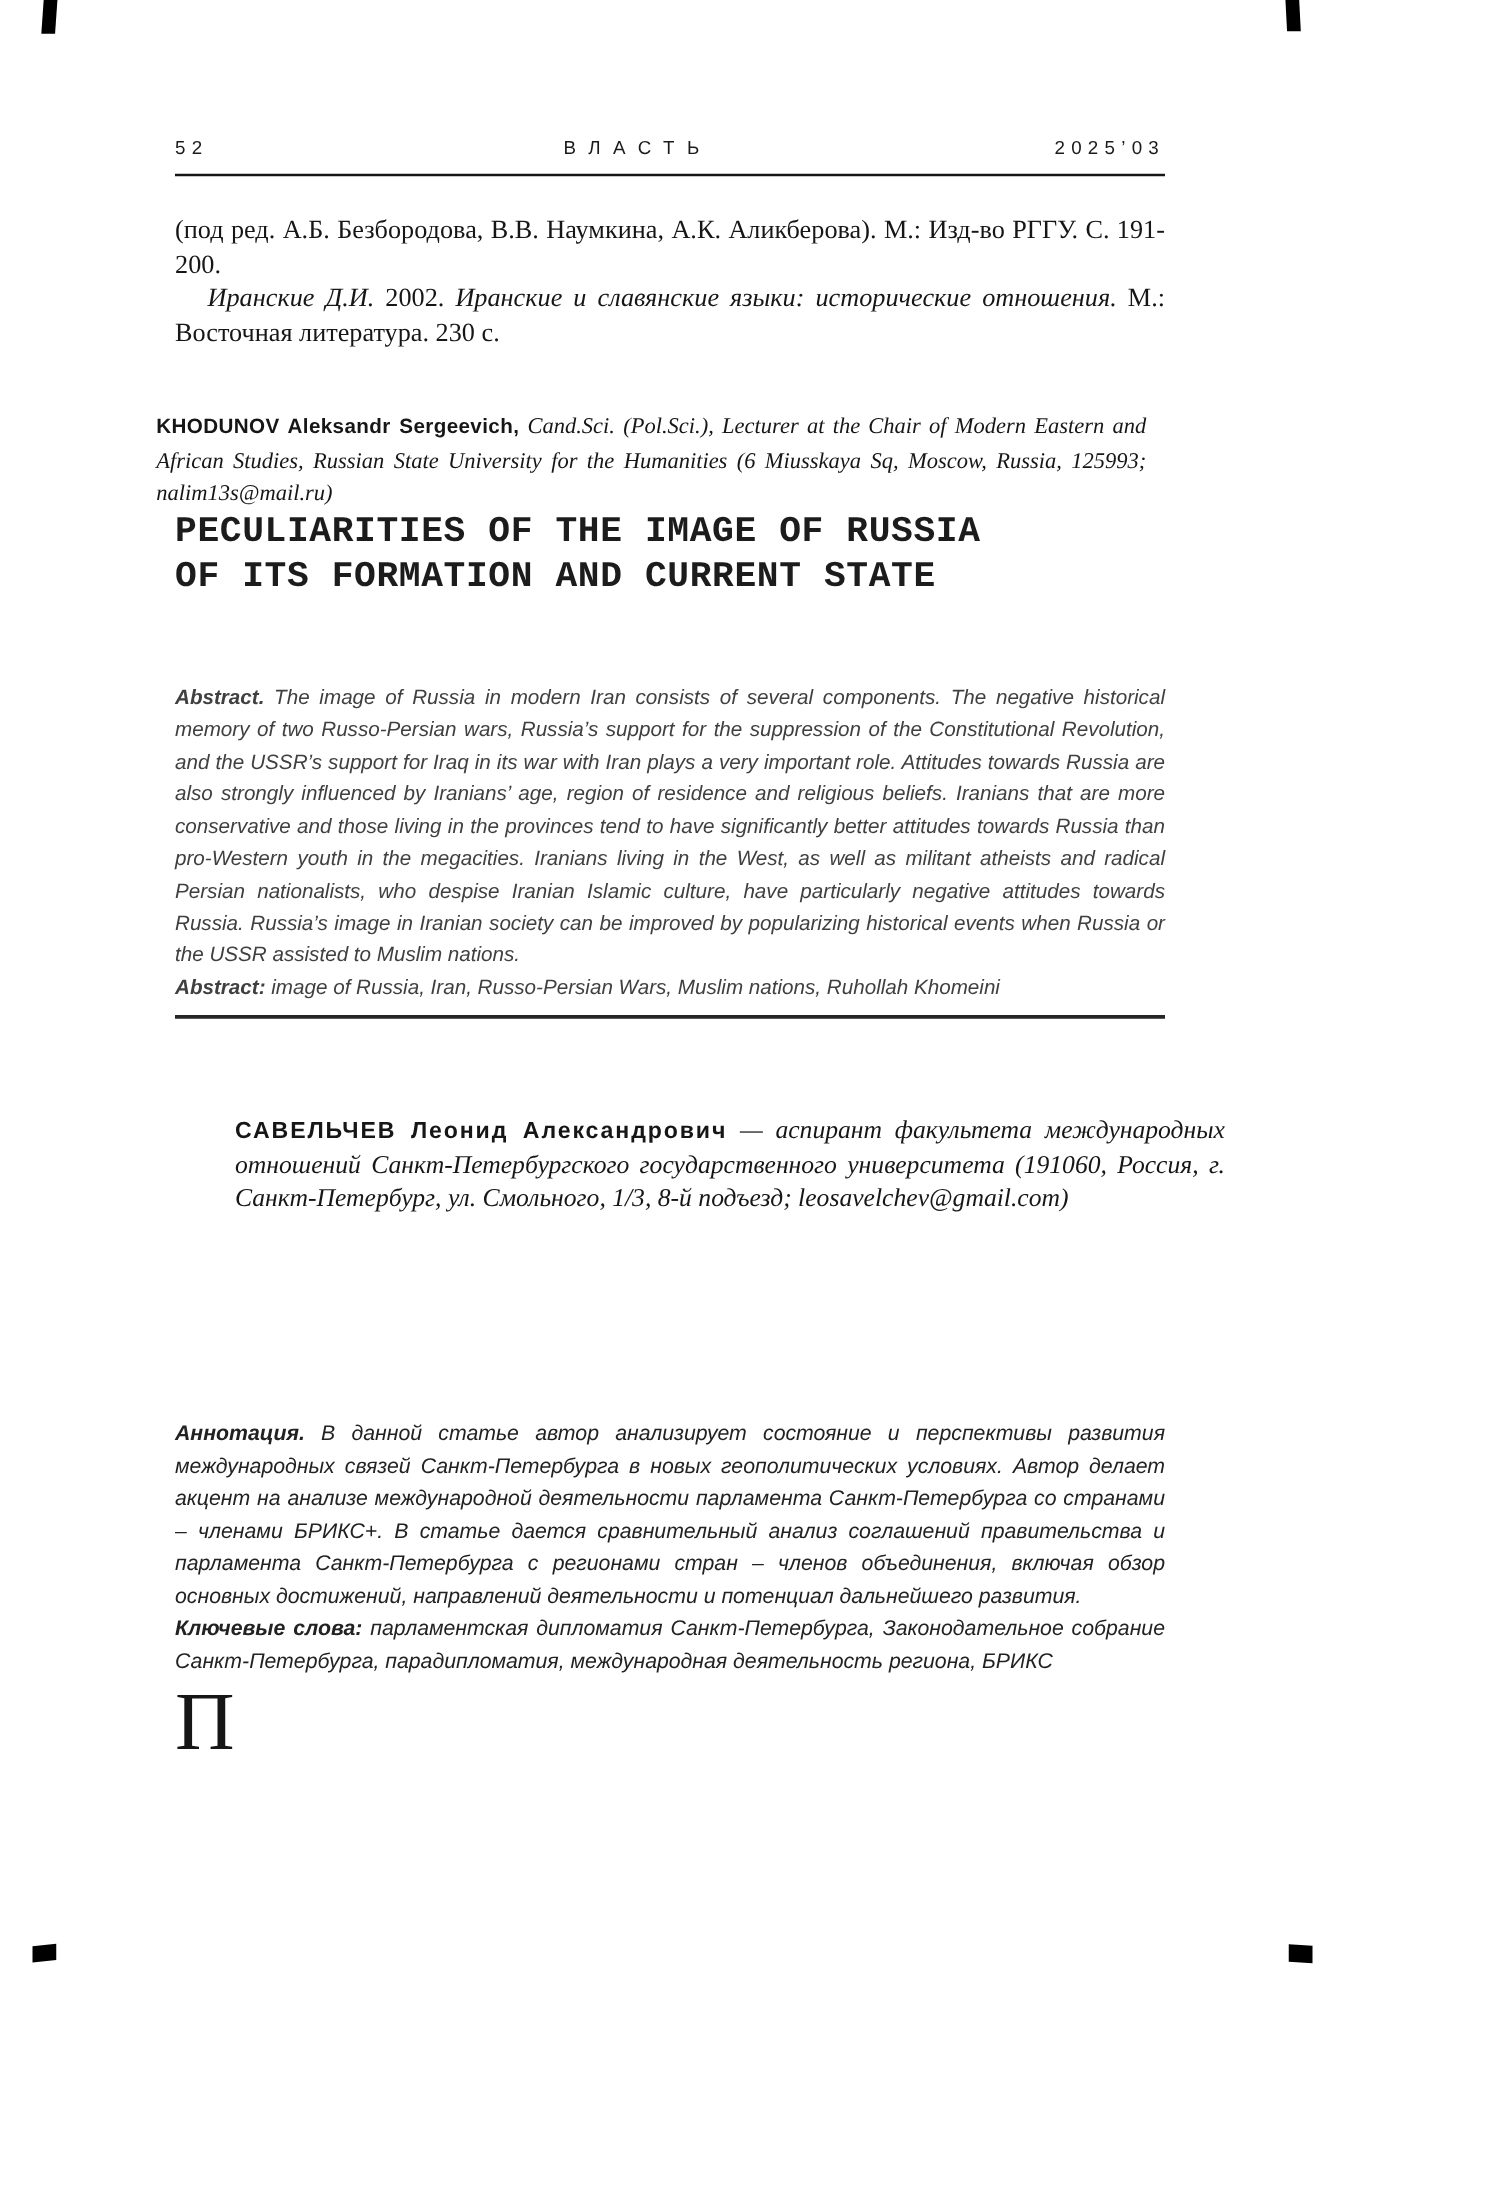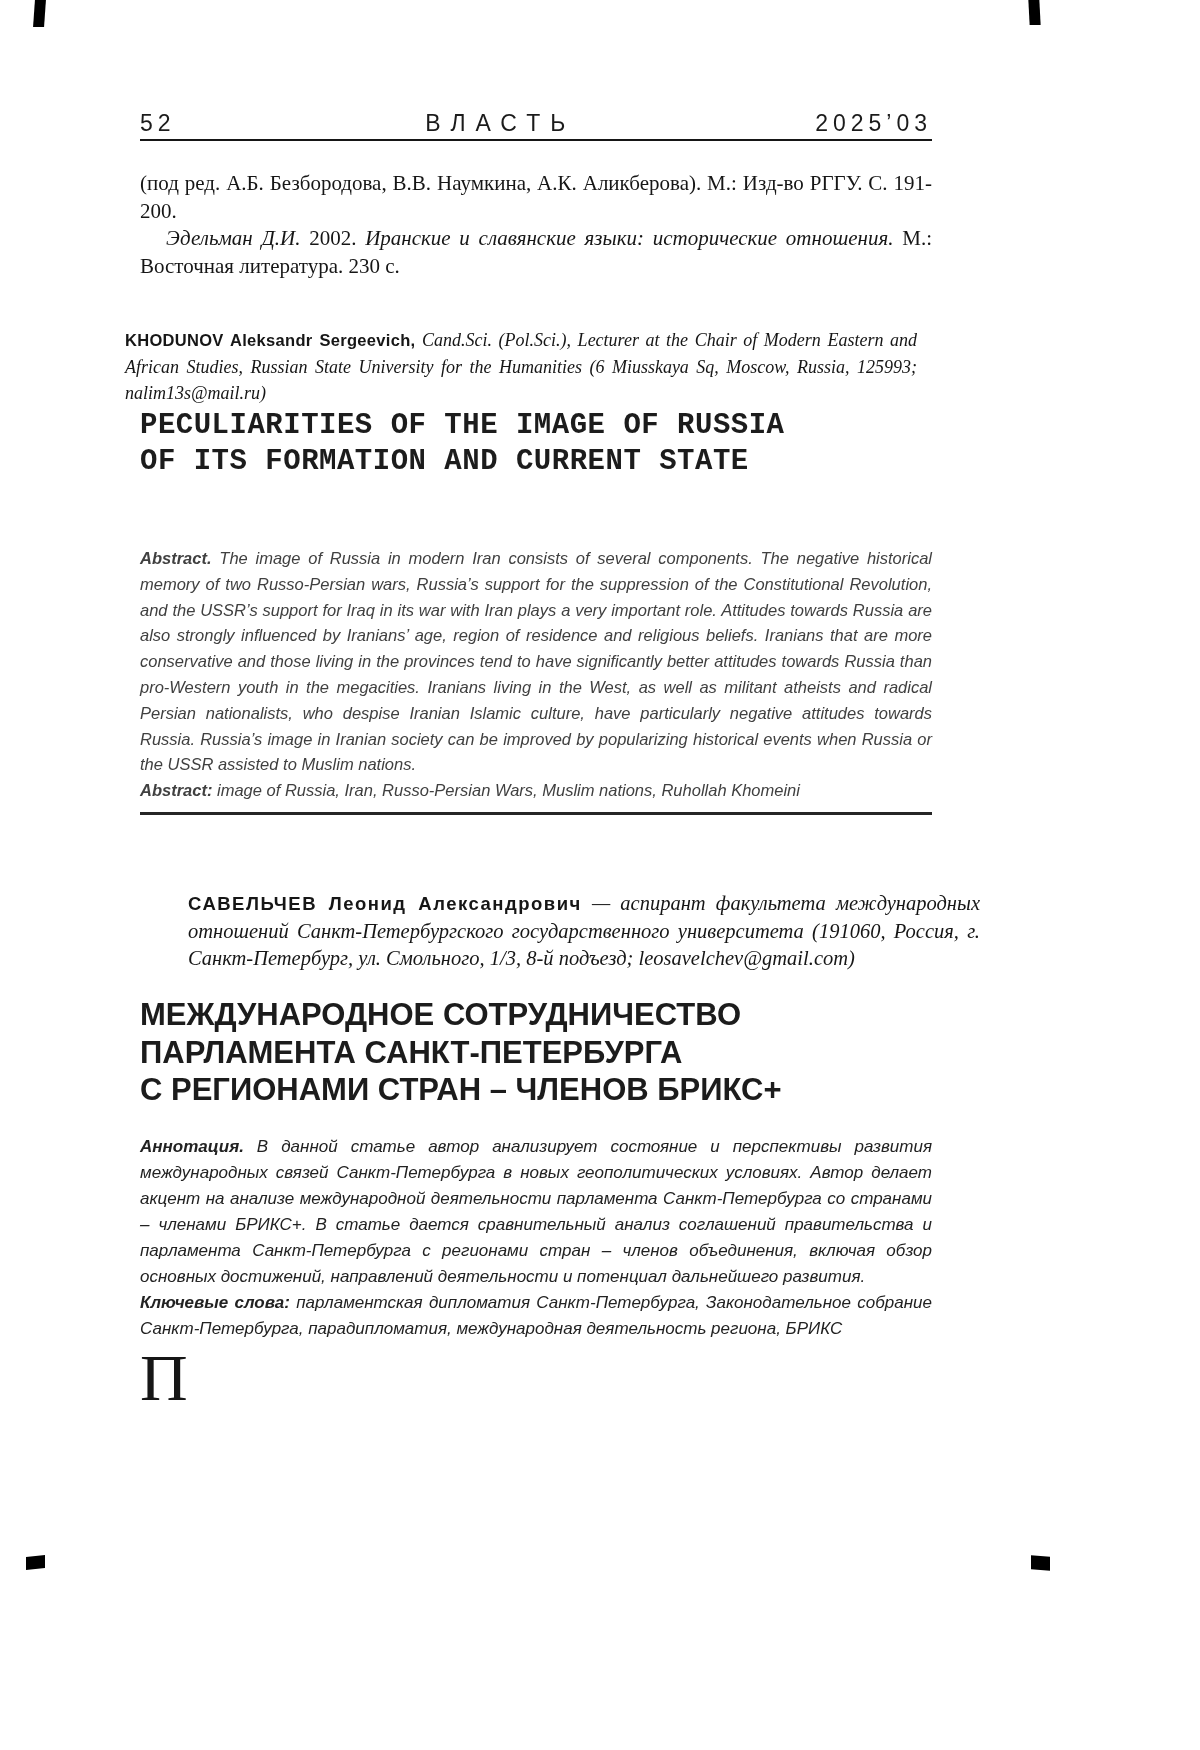--- a/index.html
+++ b/index.html
@@ -16,21 +16,21 @@
   .crop-mark { position: absolute; background: #000; }
   .cm-tl { left: 34px;  top: 0;      width: 11px; height: 27px; transform: skewX(-4deg); }
   .cm-tr { left: 1029px; top: 0;     width: 11px; height: 25px; transform: skewX(3deg); }
   .cm-bl { left: 26px;  top: 1556px; width: 19px; height: 13px; transform: skewY(-6deg); }
   .cm-br { left: 1031px; top: 1556px; width: 19px; height: 14px; transform: skewY(4deg); }
 
   .header {
     position: absolute; left: 140px; top: 110px; width: 792px;
     display: flex; justify-content: space-between; align-items: baseline;
     font-family: "Liberation Sans", sans-serif;
-    font-size: 23px; font-weight: bold; color: #1b1b1b;
+    font-size: 15px; font-weight: bold; color: #1b1b1b;
   }
   .page-number { letter-spacing: 5px; font-weight: normal; }
   .journal-title { letter-spacing: 10px; text-indent: 10px; font-weight: normal; }
   .issue { letter-spacing: 5px; font-weight: normal; }
   .header-rule {
     position: absolute; left: 140px; top: 139px; width: 792px;
     border-top: 2px solid #161616;
   }
 
   .refs {
@@ -129,21 +129,21 @@
     <span class="journal-title">ВЛАСТЬ</span>
     <span class="issue">2025’03</span>
   </div>
   <div class="header-rule"></div>
 
   <div class="refs">
     <p class="p1">
       <span>(под ред. А.Б. Безбородова, В.В. Наумкина, А.К. Аликберова). М.: Изд-во РГГУ. С. 191-200.</span>
     </p>
     <p class="p2">
-      <em>Эдельман Д.И. </em><span>2002. </span><em>Иранские и славянские языки: исторические отношения.</em><span> М.: Восточная литература. 230 с.</span>
+      <em>Иранские Д.И. </em><span>2002. </span><em>Иранские и славянские языки: исторические отношения.</em><span> М.: Восточная литература. 230 с.</span>
     </p>
   </div>
 
   <div class="author-en">
     <p>
       <span class="author-name-en">KHODUNOV Aleksandr Sergeevich,</span><span class="author-aff"> Cand.Sci. (Pol.Sci.), Lecturer at the Chair of Modern Eastern and African Studies, Russian State University for the Humanities (6 Miusskaya Sq, Moscow, Russia, 125993; nalim13s@mail.ru)</span>
     </p>
   </div>
 
   <h1 class="title-en" style="margin:0;">
@@ -161,25 +161,20 @@
   </div>
 
   <div class="divider"></div>
 
   <div class="author-ru">
     <p>
       <span class="author-name-ru">САВЕЛЬЧЕВ Леонид Александрович</span><span> — </span><span>аспирант факультета международных отношений Санкт-Петербургского государственного университета (191060, Россия, г. Санкт-Петербург, ул. Смольного, 1/3, 8-й подъезд; leosavelchev@gmail.com)</span>
     </p>
   </div>
 
-  <h1 class="title-ru" style="margin:0;">
-    <span class="title-line">МЕЖДУНАРОДНОЕ СОТРУДНИЧЕСТВО</span>
-    <span class="title-line">ПАРЛАМЕНТА САНКТ-ПЕТЕРБУРГА</span>
-    <span class="title-line">С РЕГИОНАМИ СТРАН – ЧЛЕНОВ БРИКС+</span>
-  </h1>
 
   <div class="annotation-block">
     <p>
       <span class="label">Аннотация.</span><span> В данной статье автор анализирует состояние и перспективы развития международных связей Санкт-Петербурга в новых геополитических условиях. Автор делает акцент на анализе международной деятельности парламента Санкт-Петербурга со странами – членами БРИКС+. В статье дается сравнительный анализ соглашений правительства и парламента Санкт-Петербурга с регионами стран – членов объединения, включая обзор основных достижений, направлений деятельности и потенциал дальнейшего развития.</span>
     </p>
     <p>
       <span class="label">Ключевые слова:</span><span> парламентская дипломатия Санкт-Петербурга, Законодательное собрание Санкт-Петербурга, парадипломатия, международная деятельность региона, БРИКС</span>
     </p>
   </div>
 

